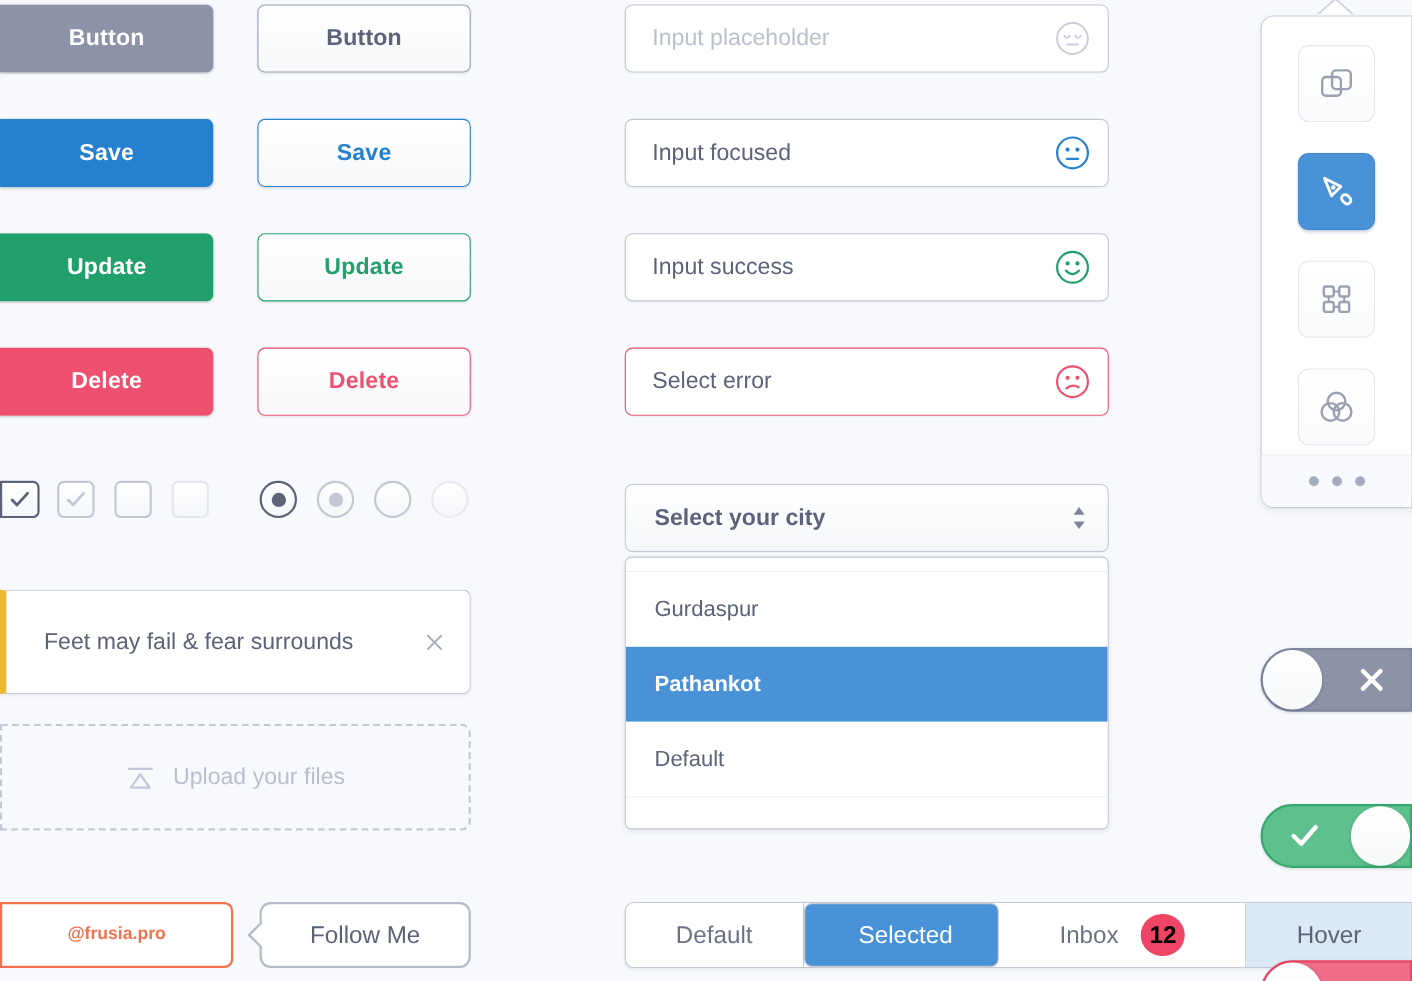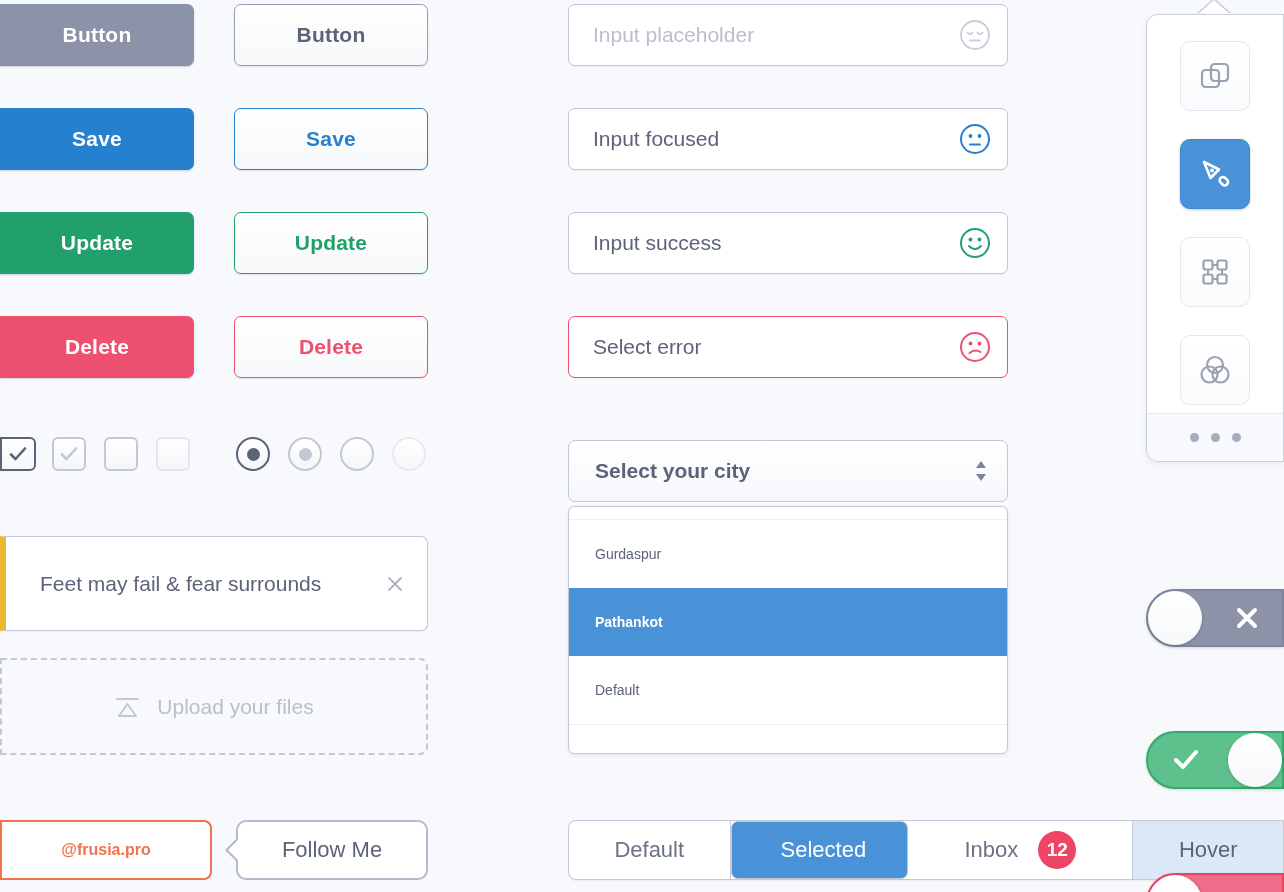--- a/index.html
+++ b/index.html
@@ -96,21 +96,21 @@
   }
   .sel .selv { flex:1; font-size:21px; font-weight:bold; color:#5c6378; }
   .dropdown {
     background:#ffffff; border:1.5px solid #c3c8d4; border-radius:6px;
     box-shadow:0 2px 5px rgba(30,40,70,.08); overflow:hidden;
   }
   .dd-pad { height:13px; border-bottom:1px solid #eceff4; }
   .dd-pad.bot { border-bottom:none; border-top:1px solid #eceff4; }
   .dd-item {
     height:68px; display:flex; align-items:center; padding-left:26px;
-    font-size:14px; color:#5c6378; cursor:pointer;
+    font-size:20px; color:#5c6378; cursor:pointer;
   }
   .dd-item.hl { background:#4a92d8; color:#ffffff; font-weight:bold; }
 
   
   .toolbar {
     background:#ffffff; border:1.5px solid #c9ced9; border-radius:12px;
     box-shadow:0 2px 6px rgba(30,40,70,.07);
   }
   .notch {
     width:0;height:0;border-left:17px solid transparent;
@@ -179,21 +179,21 @@
   .tab {
     display:flex;align-items:center;justify-content:center;gap:20px;
     font-size:22px; color:#6c7285; cursor:pointer; height:100%;
     border-right:1.5px solid #c3c8d4;
   }
   .tab:last-child { border-right:none; }
   .tab.sel   { background:#4a92d8; color:#ffffff; }
   .tab.hover { background:#dbe8f6; color:#5c6378; }
   .badge {
     min-width:38px;height:38px;border-radius:19px;background:#ee4566;
-    color:#ffffff;font-size:19px;font-weight:bold;
+    color:#000000;font-size:22px;font-weight:bold;
     display:flex;align-items:center;justify-content:center;padding:0 8px;
   }
 </style>
 </head>
 <body>
 
 <div id="root">
 
   <div class="abs btn btn-solid b-gray" style="left:0;top:4px;width:194px;height:62px;border-radius:0 7px 7px 0;">
     <span>Button</span>

